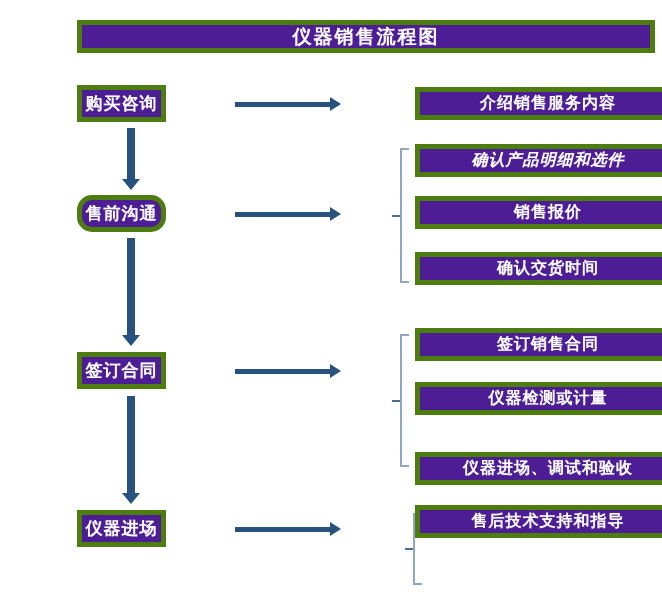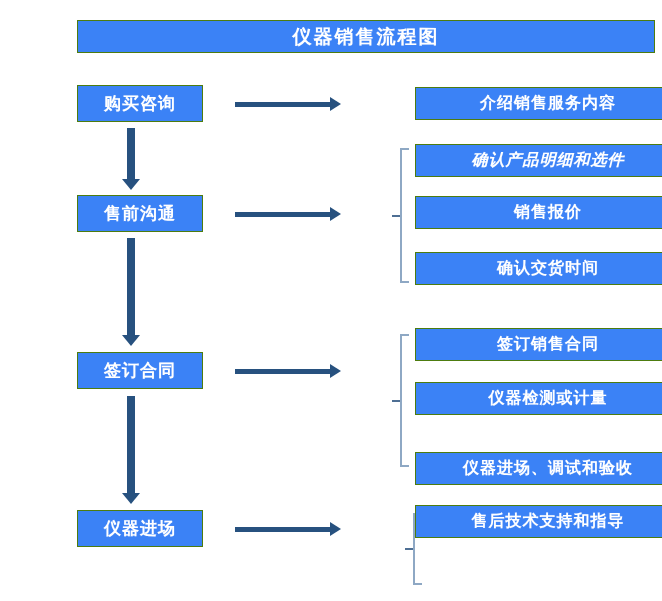--- a/index.html
+++ b/index.html
@@ -8,45 +8,45 @@
     background:#ffffff;
     font-family:"Liberation Serif","DejaVu Serif",serif;
     position:relative;
     overflow:hidden;
   }
   #canvas{position:absolute;left:0;top:0;width:662px;height:601px;}
 
   .node{
     position:absolute;
     box-sizing:border-box;
-    background:#3b82f6;
-    border:1px solid #4d7c0f;
+    background:#4c1d95;
+    border:5px solid #4d7c0f;
     color:#ffffff;
     display:flex;
     align-items:center;
     justify-content:center;
     font-weight:bold;
     letter-spacing:1px;
     text-shadow:0 0 1px rgba(255,255,255,0.25);
     white-space:nowrap;
   }
 
   .title-banner{
     left:77px;top:20px;width:578px;height:33px;
     font-size:19px;
     letter-spacing:2px;
   }
 
   .stage-node{
-    width:126px;height:37px;
+    width:89px;height:37px;
     font-size:17px;
     letter-spacing:1px;
   }
   .stage-1{left:77px;top:85px;}
-  .stage-2{left:77px;top:195px;}
+  .stage-2{left:77px;top:195px;border-radius:15px;}
   .stage-3{left:77px;top:352px;}
   .stage-4{left:77px;top:510px;}
 
   .detail-node{
     left:415px;width:266px;height:33px;
     font-size:16px;
     letter-spacing:1px;
   }
   .d1{top:87px;}
   .d2{top:144px;font-style:italic;}

